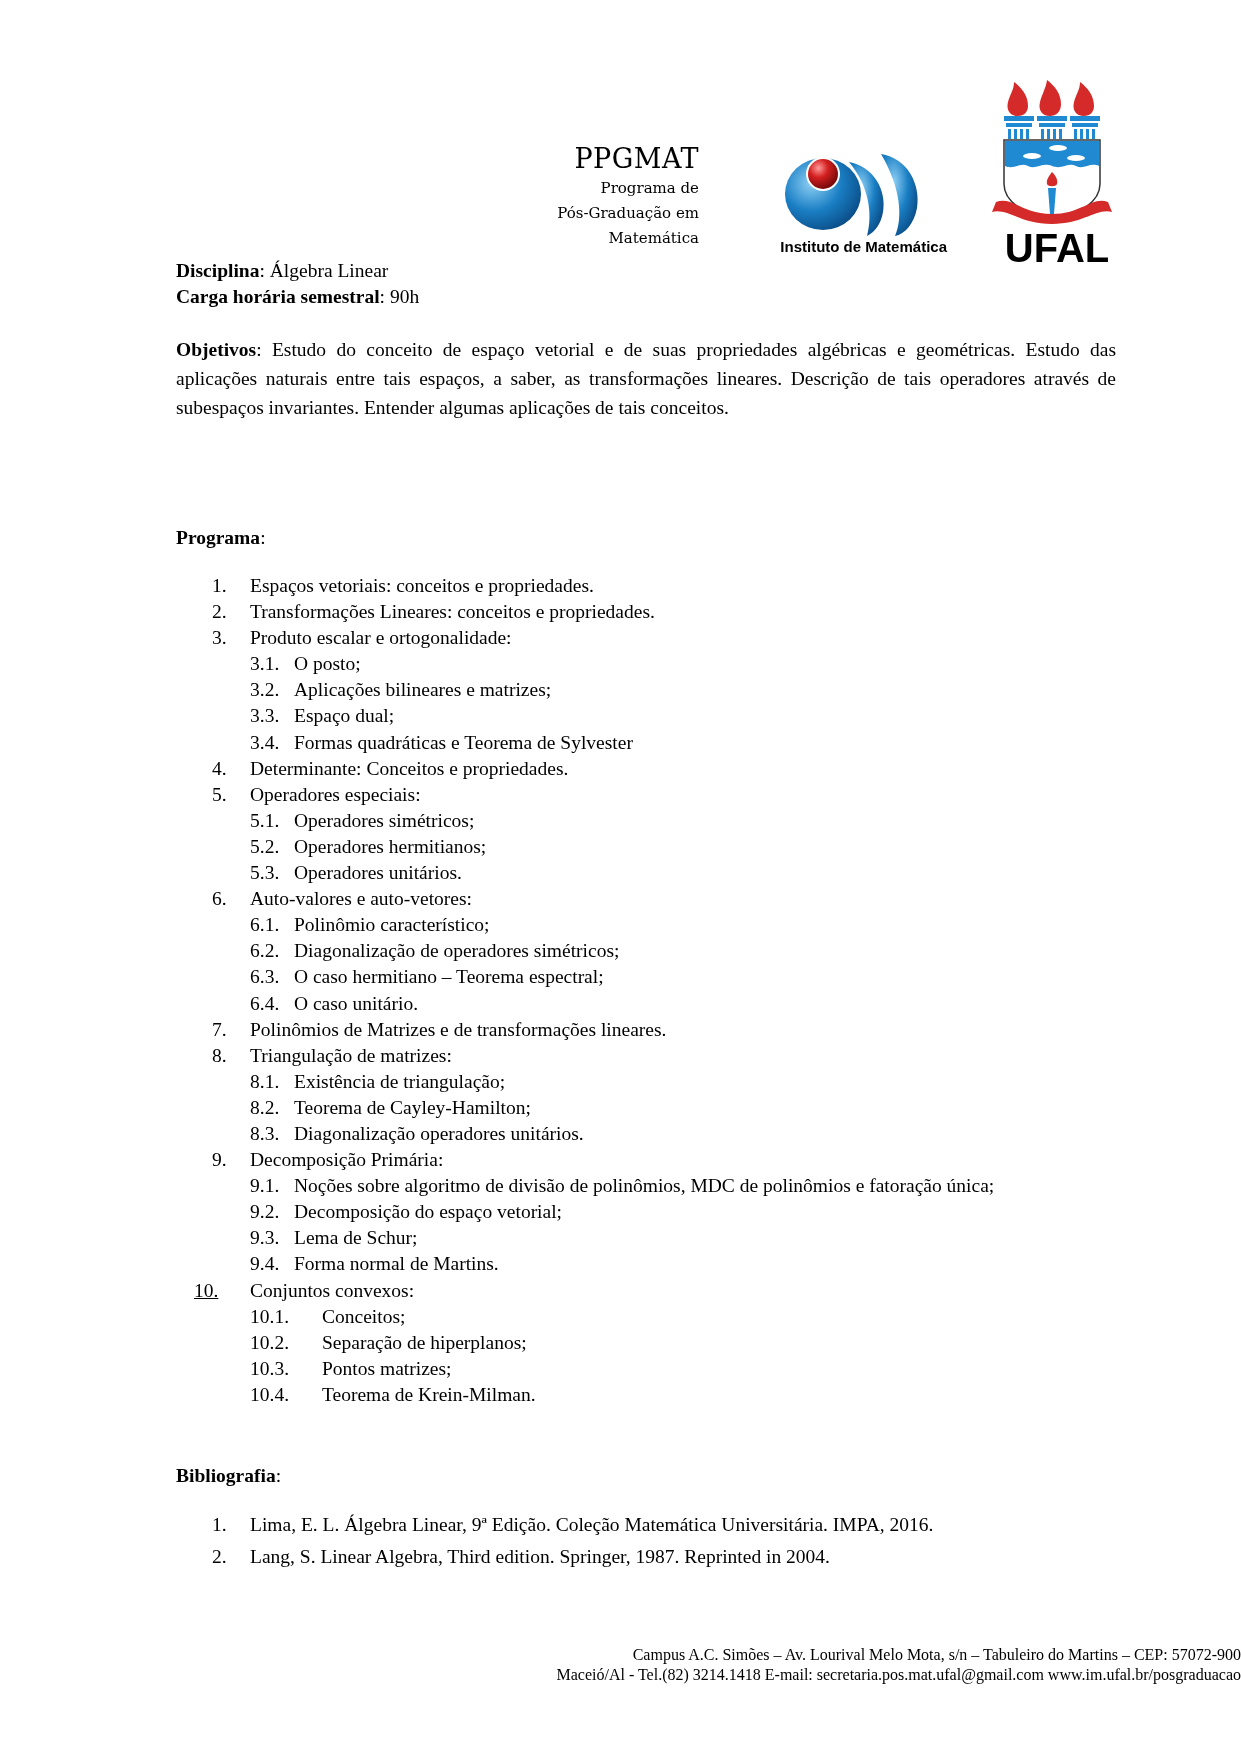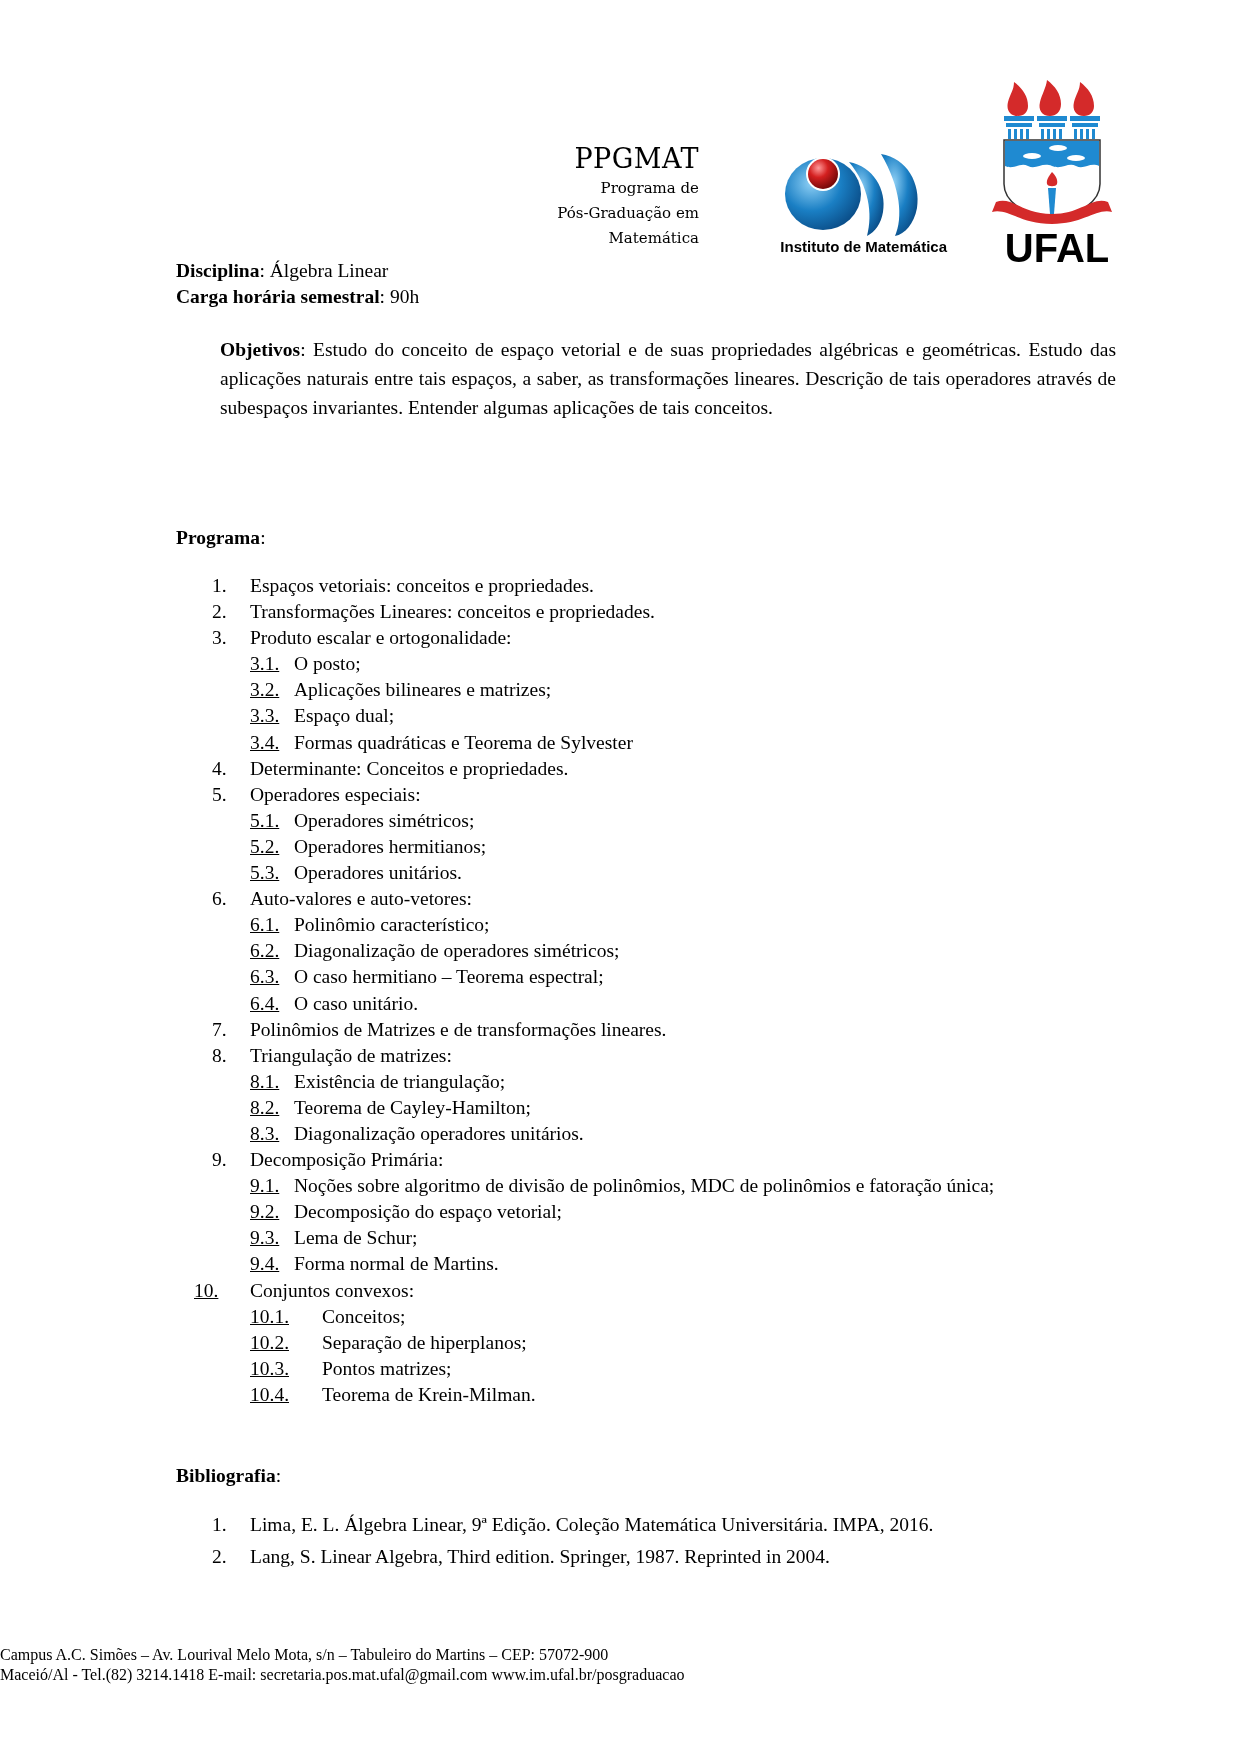--- a/index.html
+++ b/index.html
@@ -19,37 +19,37 @@
             font-family: "Liberation Sans", sans-serif; font-weight: bold; font-size: 15px; }
 
   .ufal { position: absolute; left: 992px; top: 74px; width: 130px; height: 200px; }
   .ufal .ufal-text { position: absolute; left: 0; top: 152px; width: 130px; text-align: center;
             font-family: "Liberation Sans", sans-serif; font-weight: bold; font-size: 40px; line-height: 44px; }
 
   
   .content { position: absolute; left: 176px; top: 258px; width: 940px; font-size: 19.5px; }
   .meta-line { line-height: 26px; }
   b { font-weight: bold; }
-  .objectives { margin-top: 25px; line-height: 29px; text-align: justify; margin-left: 44px; }
+  .objectives { margin-top: 25px; line-height: 29px; text-align: justify; }
   .section-head { font-size: 19.5px; line-height: 26px; }
   .programa-head { position: absolute; left: 176px; top: 525px; }
   .program-list { position: absolute; left: 176px; top: 573px; font-size: 19.5px; }
   .row { height: 26.1px; line-height: 26px; position: relative; white-space: nowrap; }
   .row .num { position: absolute; }
   .row.l1 .num { left: 36px; }
   .row.l1 .txt { position: absolute; left: 74px; }
-  .row.l2 .num { left: 74px; text-decoration: underline; }
+  .row.l2 .num { left: 74px; }
   .row.l2 .txt { position: absolute; left: 118px; }
   .row.l2.deep .txt { left: 146px; }
 
   .biblio-head { position: absolute; left: 176px; top: 1463px; }
   .biblio-list { position: absolute; left: 176px; top: 1509px; font-size: 19.5px; }
   .biblio-list .row { height: 32px; line-height: 32px; }
 
-  .footer { position: absolute; left: 0; top: 1645px; width: 1241px; text-align: left;
+  .footer { position: absolute; left: 0; top: 1645px; width: 1241px; text-align: right;
             font-size: 16px; line-height: 20px; }
 </style>
 </head>
 <body>
 
 <div class="page">
 
   <div class="ppgmat">
     <div class="title">PPGMAT</div>
     <div class="sub">Programa de</div>

